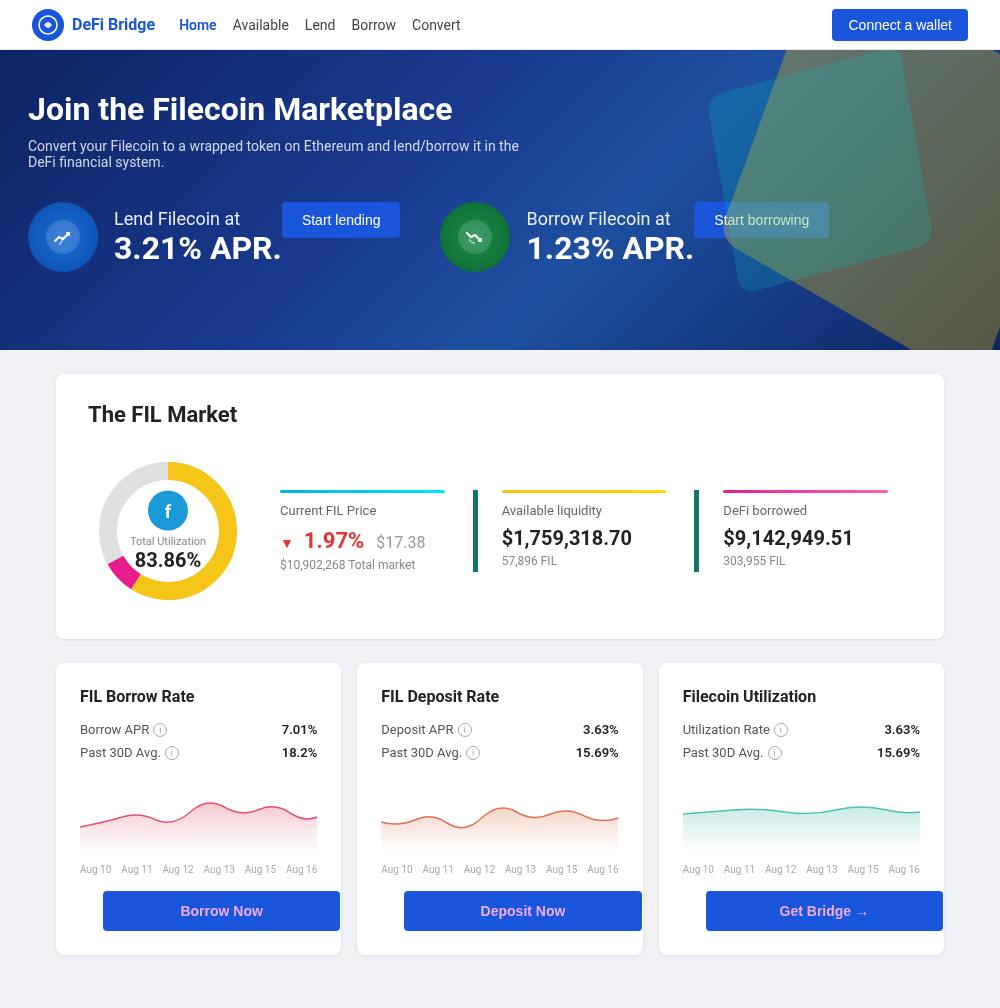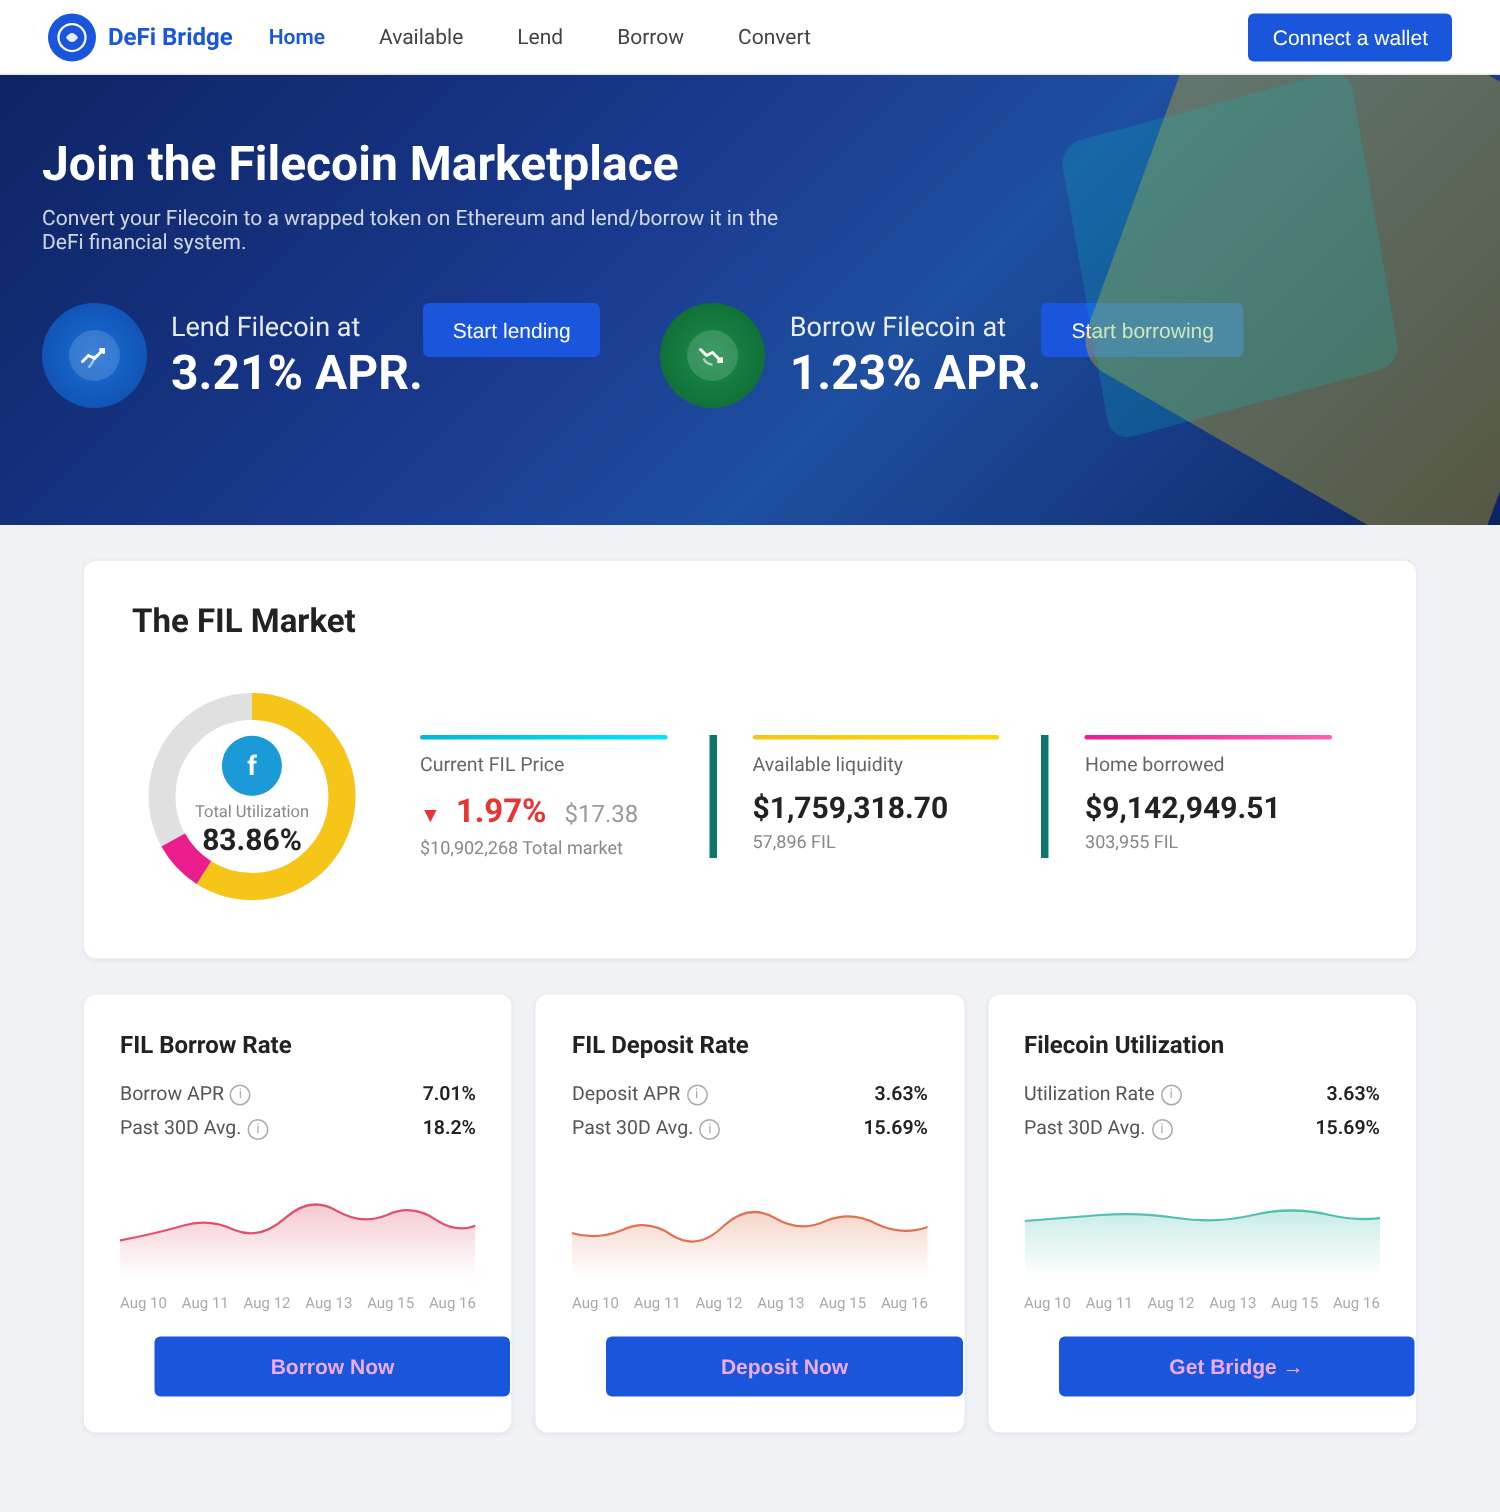--- a/index.html
+++ b/index.html
@@ -21,21 +21,21 @@
       margin-right: 24px;
     }
     .nav-logo-icon {
       width: 32px; height: 32px;
       background: #1a56db;
       border-radius: 50%;
       display: flex; align-items: center; justify-content: center;
       color: #fff; font-size: 14px; font-weight: bold;
     }
     .nav-logo-text { font-weight: 700; font-size: 16px; color: #1a56db; }
-    .nav-links { display: flex; gap: 36px; flex: 1; }
+    .nav-links { display: flex; gap: 16px; flex: 1; }
     .nav-link { font-size: 14px; color: #444; cursor: pointer; text-decoration: none; }
     .nav-link.active { color: #1a56db; font-weight: 600; }
     .nav-connect-btn {
       background: #1a56db;
       color: #fff;
       border: none;
       border-radius: 4px;
       padding: 8px 16px;
       font-size: 14px;
       cursor: pointer;
@@ -309,21 +309,21 @@
 
         <div class="market-stat">
           <div class="stat-line yellow"></div>
           <div class="stat-label">Available liquidity</div>
           <div class="stat-value" style="font-size:20px;">$1,759,318.70</div>
           <div class="stat-sub">57,896 FIL</div>
         </div>
 
         <div class="market-stat">
           <div class="stat-line pink"></div>
-          <div class="stat-label">Home borrowed</div>
+          <div class="stat-label">DeFi borrowed</div>
           <div class="stat-value" style="font-size:20px;">$9,142,949.51</div>
           <div class="stat-sub">303,955 FIL</div>
         </div>
       </div>
     </div>
   </div>
 
   <div class="rate-cards">
 
     <div class="rate-card">

